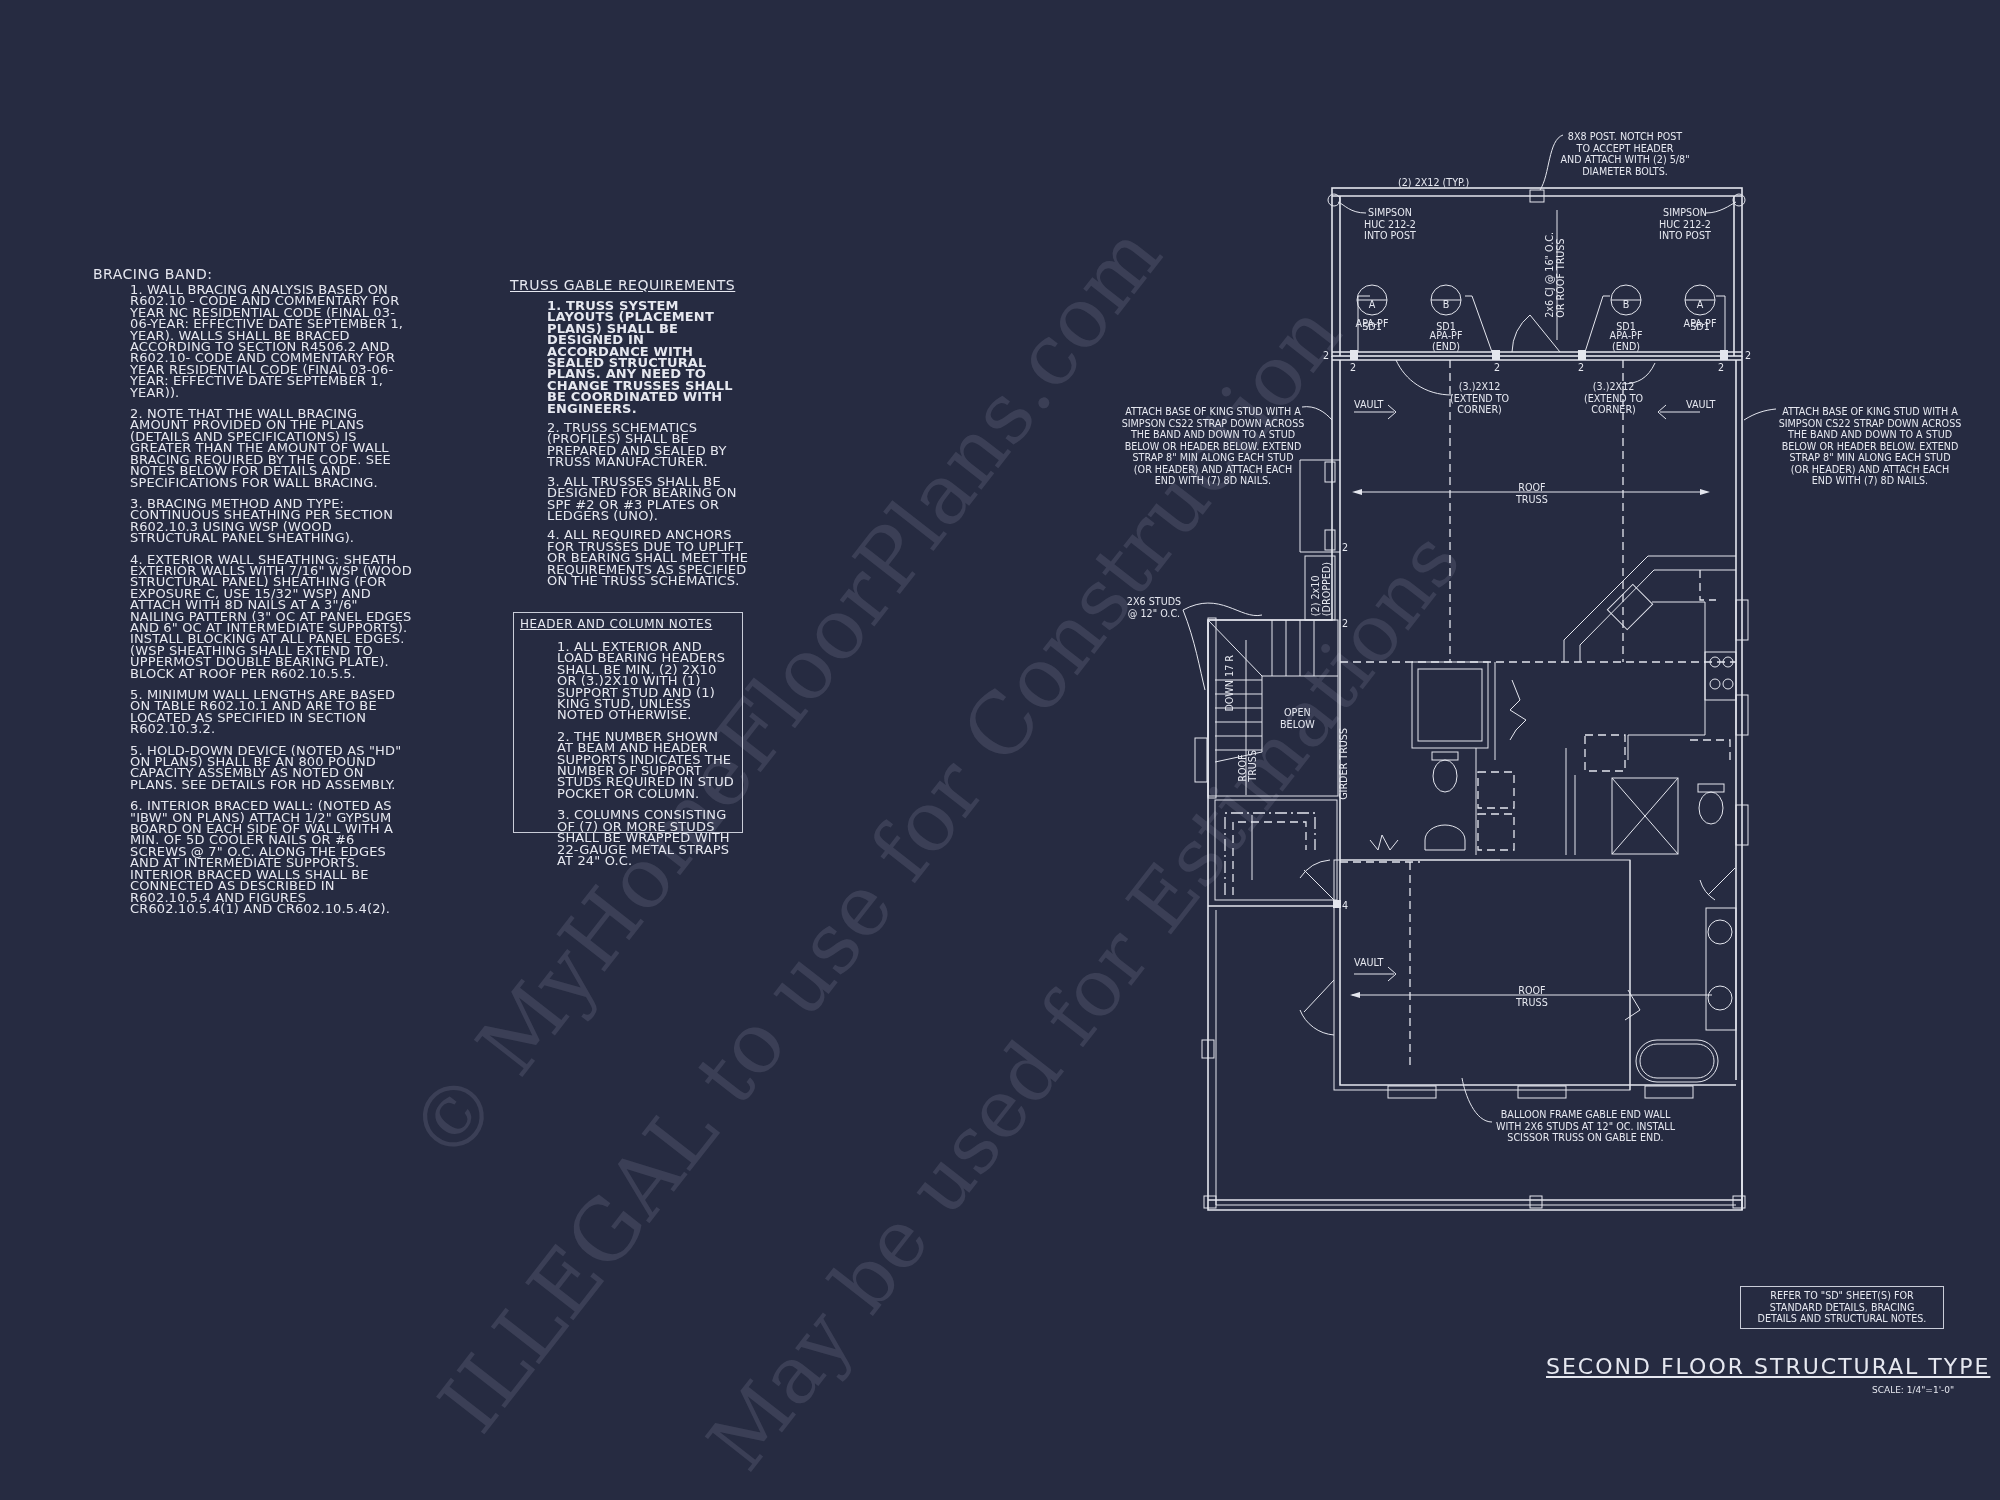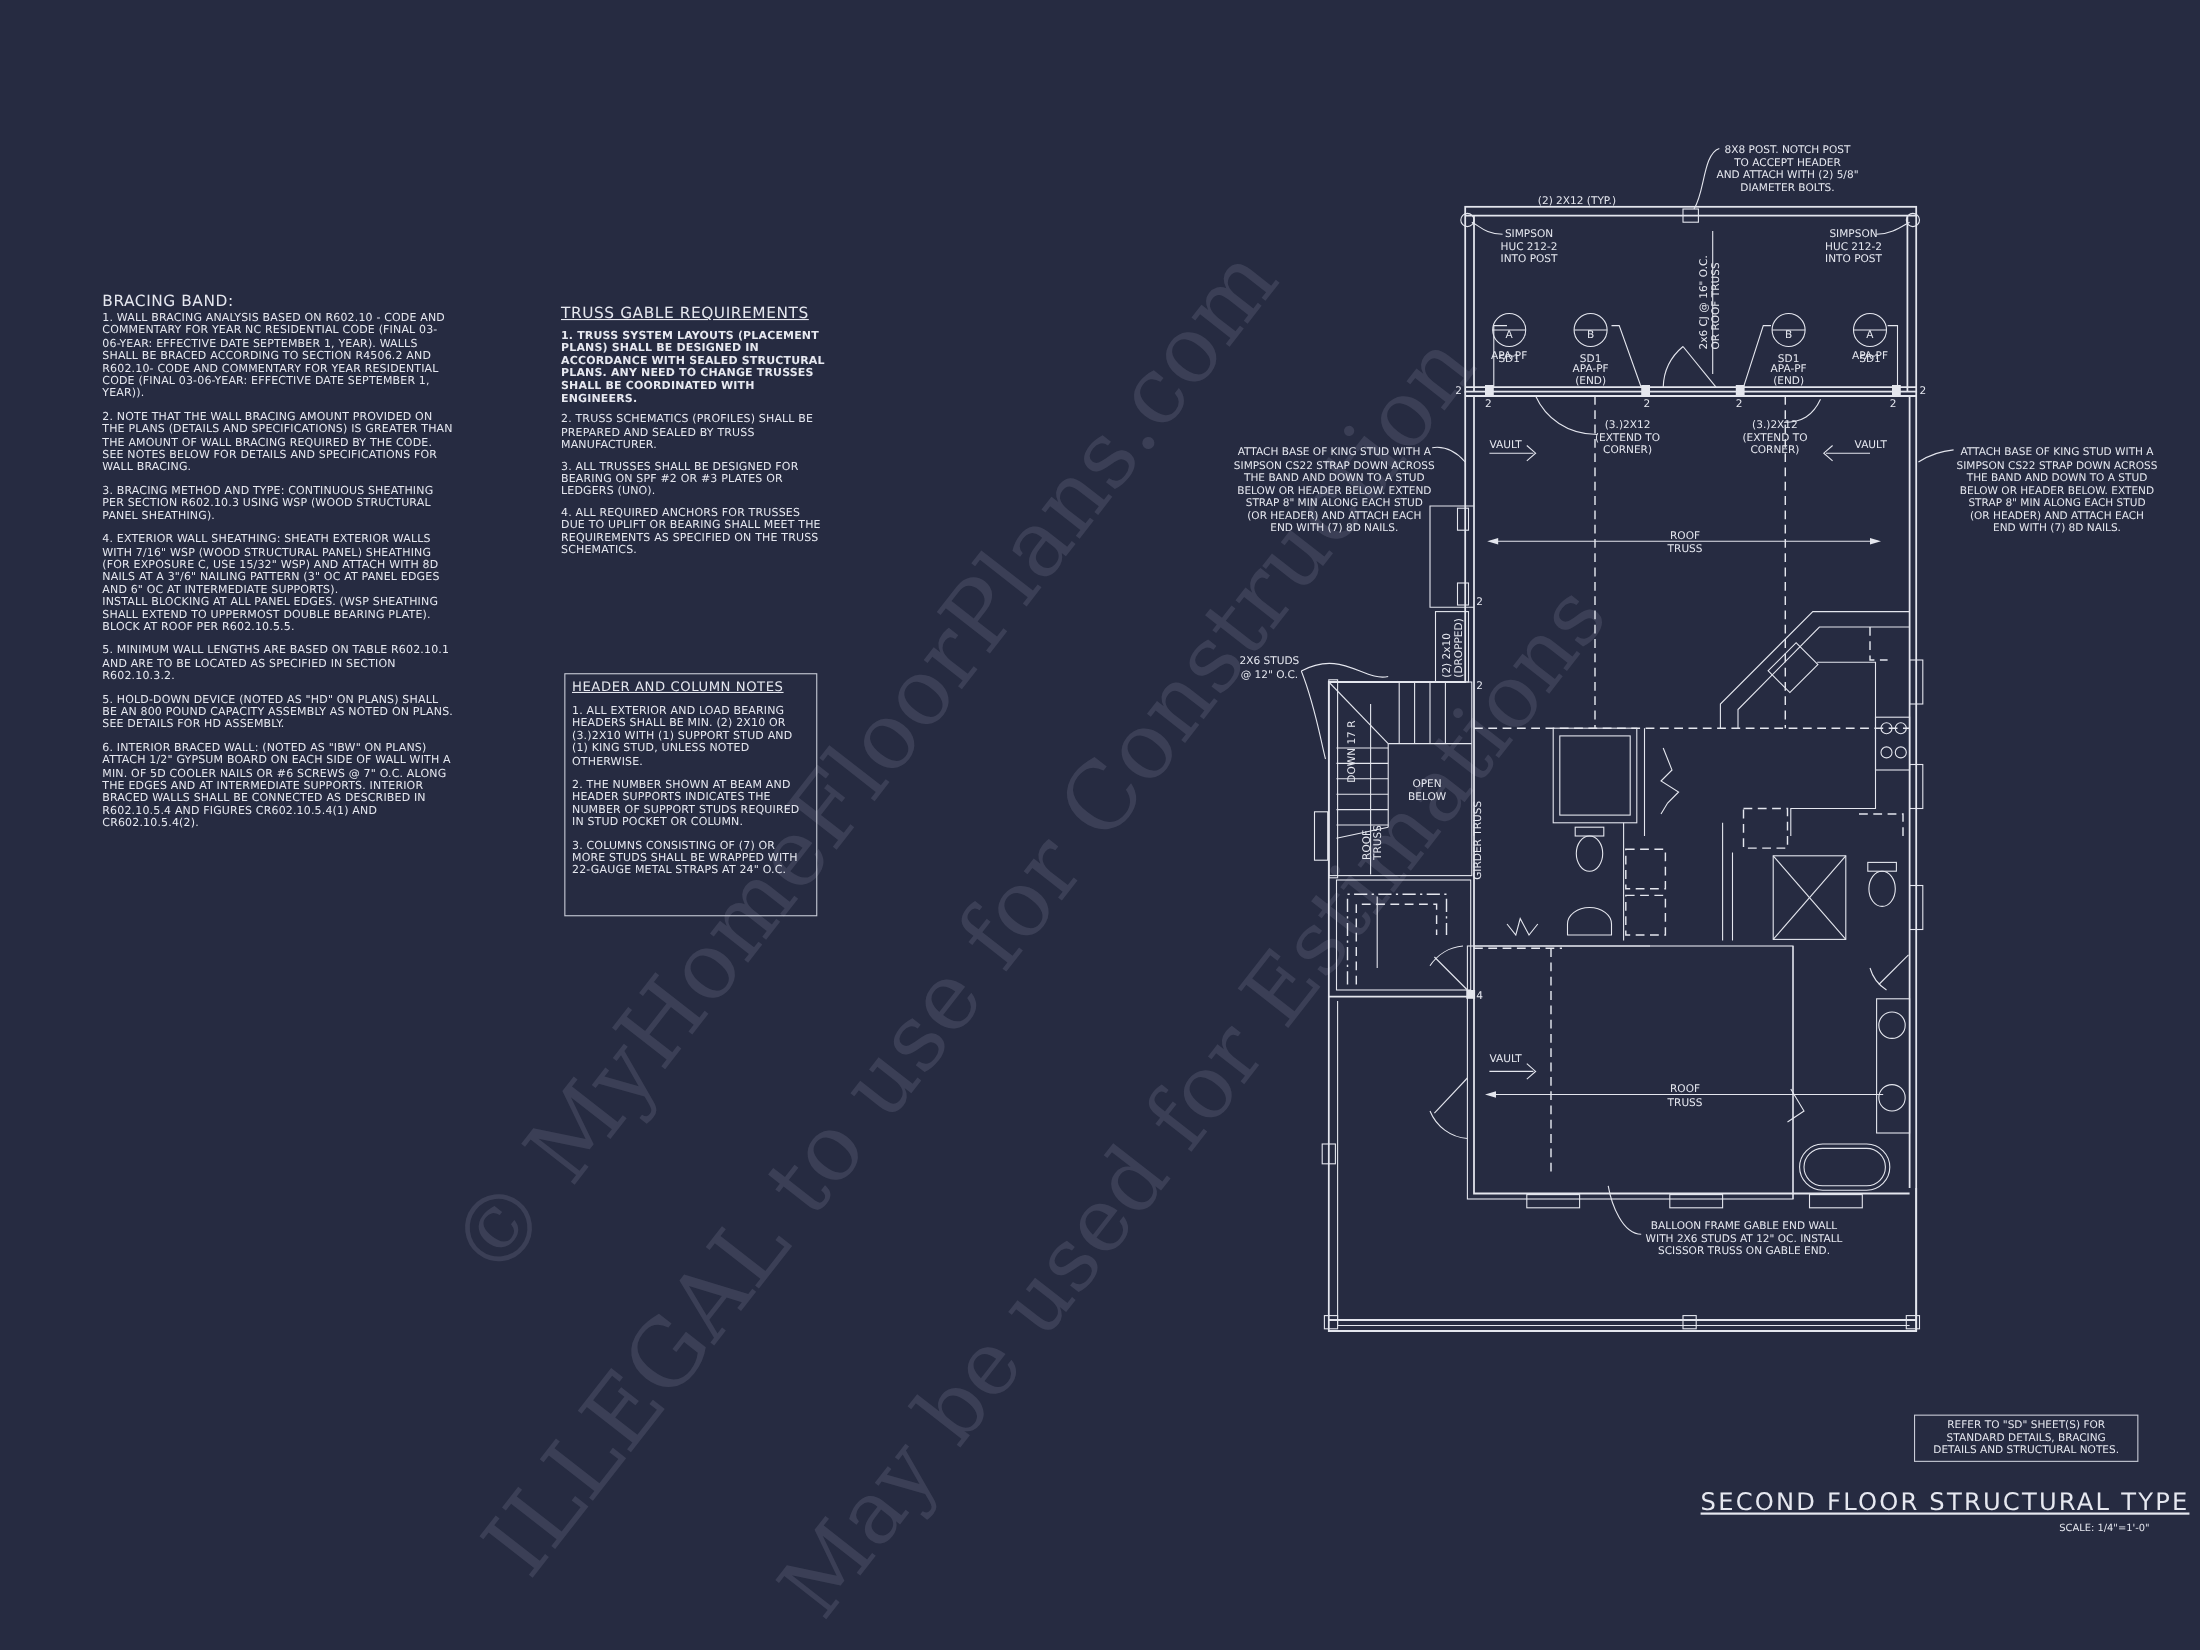--- a/index.html
+++ b/index.html
@@ -1,21 +1,21 @@
 <!DOCTYPE html>
 <html><head>
 <meta charset="utf-8">
 <style>
   html,body{margin:0;padding:0;}
   body{width:2000px;height:1500px;background:#262b41;position:relative;overflow:hidden;
        font-family:"DejaVu Sans",sans-serif;color:#e6e8f0;}
   .abs{position:absolute;}
   .note-title{font-size:14px;letter-spacing:0.5px;white-space:nowrap;}
   .u{text-decoration:underline;}
-  .note-body{font-size:10px;line-height:11.4px;letter-spacing:0.15px;text-transform:uppercase;}
+  .note-body{font-size:13px;line-height:11.4px;letter-spacing:0.15px;text-transform:uppercase;margin-left:37px;}
   .note-body p{margin:0 0 10px 0;white-space:pre-line;}
   .lbl{font-size:9.6px;line-height:11.5px;text-align:center;white-space:pre-line;text-transform:uppercase;}
   .lbl-l{text-align:center;}
   .box{border:1.5px solid #c9ccd8;}
   svg .w{stroke:#e4e6ee;fill:none;stroke-width:1.6;}
   svg .t{stroke:#e4e6ee;fill:none;stroke-width:1;}
   svg .d{stroke:#e4e6ee;fill:none;stroke-width:1.3;stroke-dasharray:8 5;}
   svg .dd{stroke:#e4e6ee;fill:none;stroke-width:1.3;stroke-dasharray:12 4 2 4;}
   svg .f{fill:#e4e6ee;}
   .watermark{position:absolute;color:rgba(210,215,235,0.12);font-family:"DejaVu Serif",serif;

